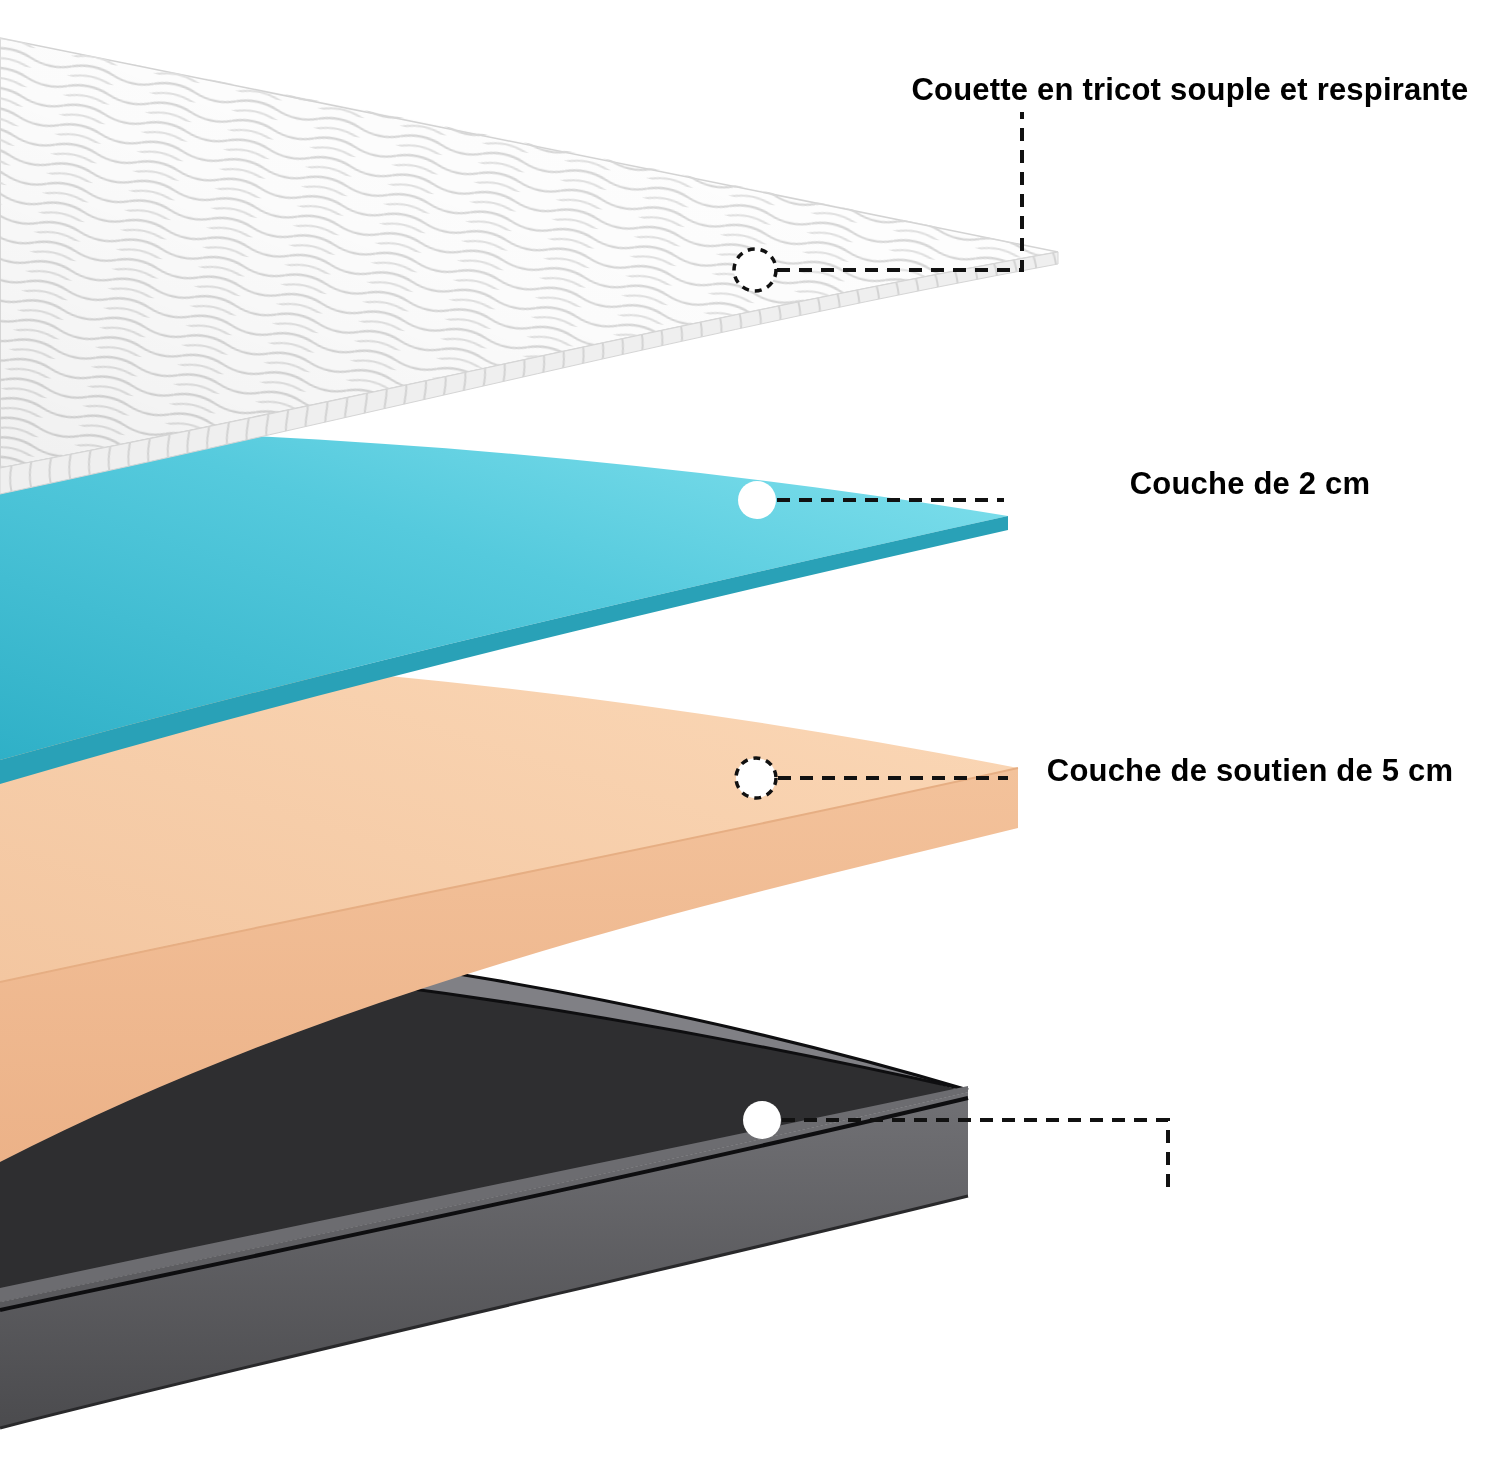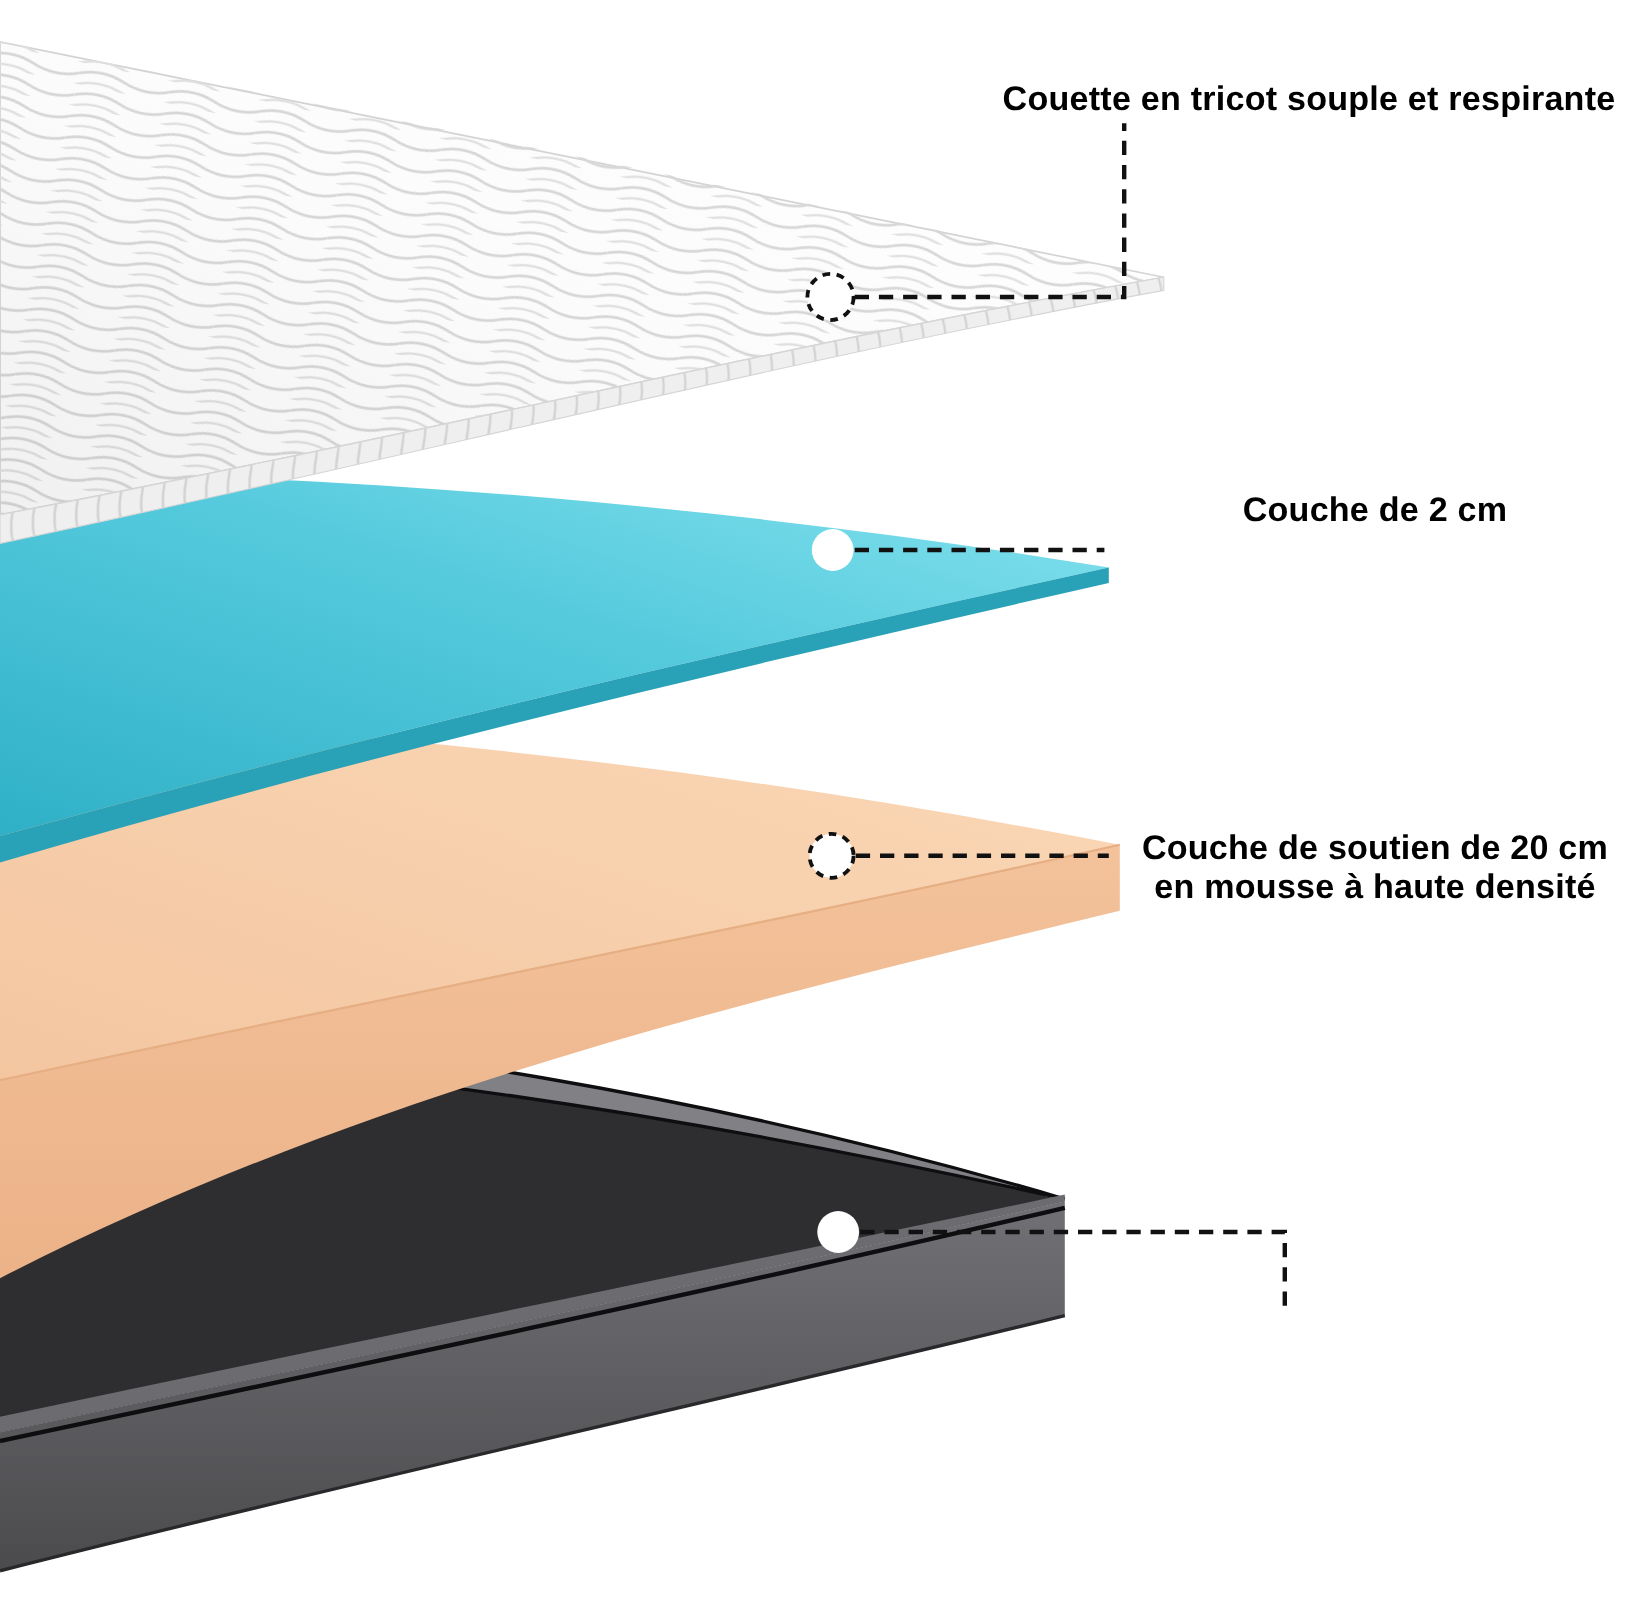--- a/index.html
+++ b/index.html
@@ -108,23 +108,22 @@
 
       <path class="dash" d="M782,1120 L1168,1120 L1168,1196"></path>
       <circle cx="762" cy="1120" r="19" fill="#ffffff"></circle>
     </g>
   </svg>
 
   <div class="label" style="top:72px;left:880px;width:620px">
     <div>Couette en tricot souple et respirante</div>
   </div>
 
-  <div class="label" style="top:446px;left:1000px;width:500px">
+  <div class="label" style="top:466px;left:1000px;width:500px">
     <div>Couche de 2 cm</div>
   </div>
 
   <div class="label" style="top:753px;left:1000px;width:500px">
-    <div>Couche de soutien de 20 cm</div>
-    <div>en mousse à haute densité</div>
+    <div>Couche de soutien de 5 cm</div>
   </div>
 
 
 </div>
 
 </body></html>

